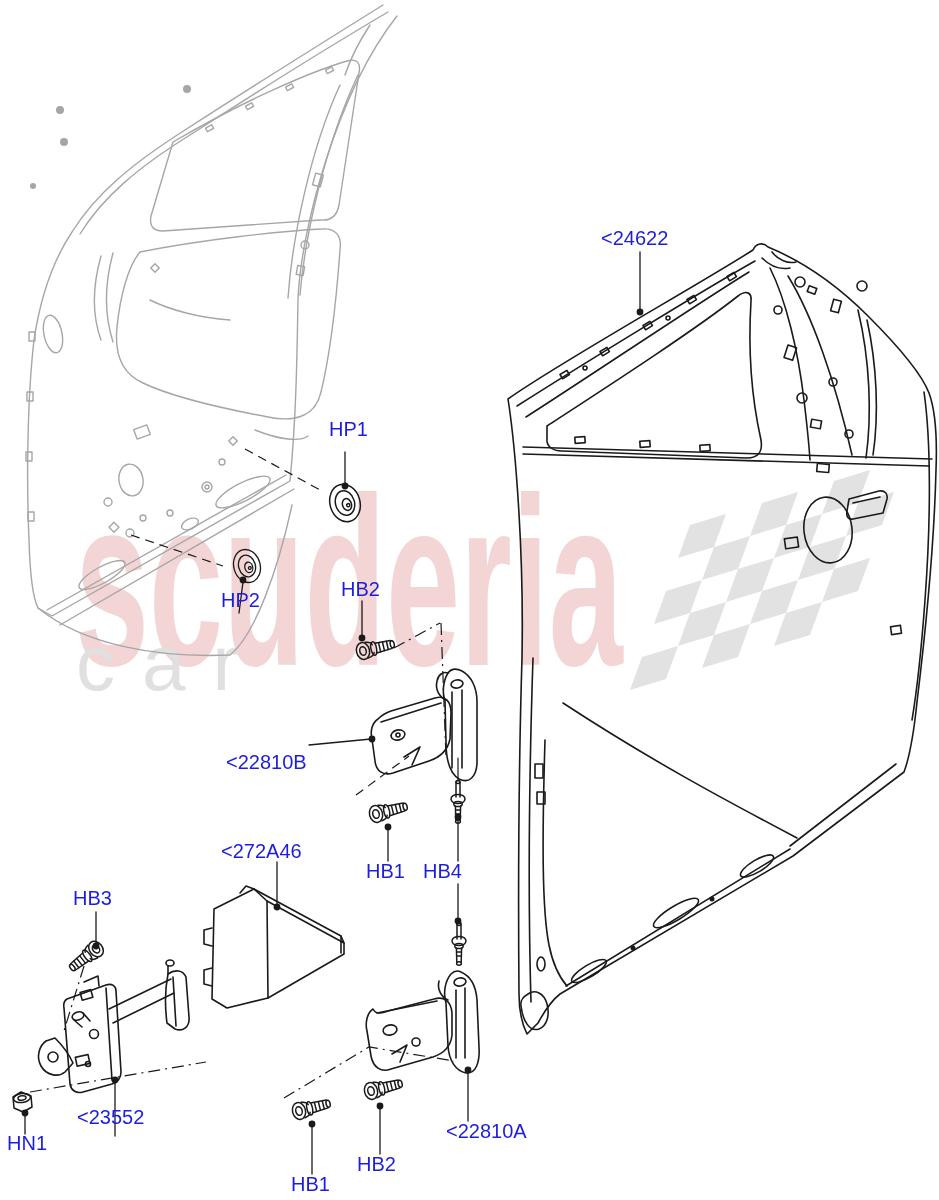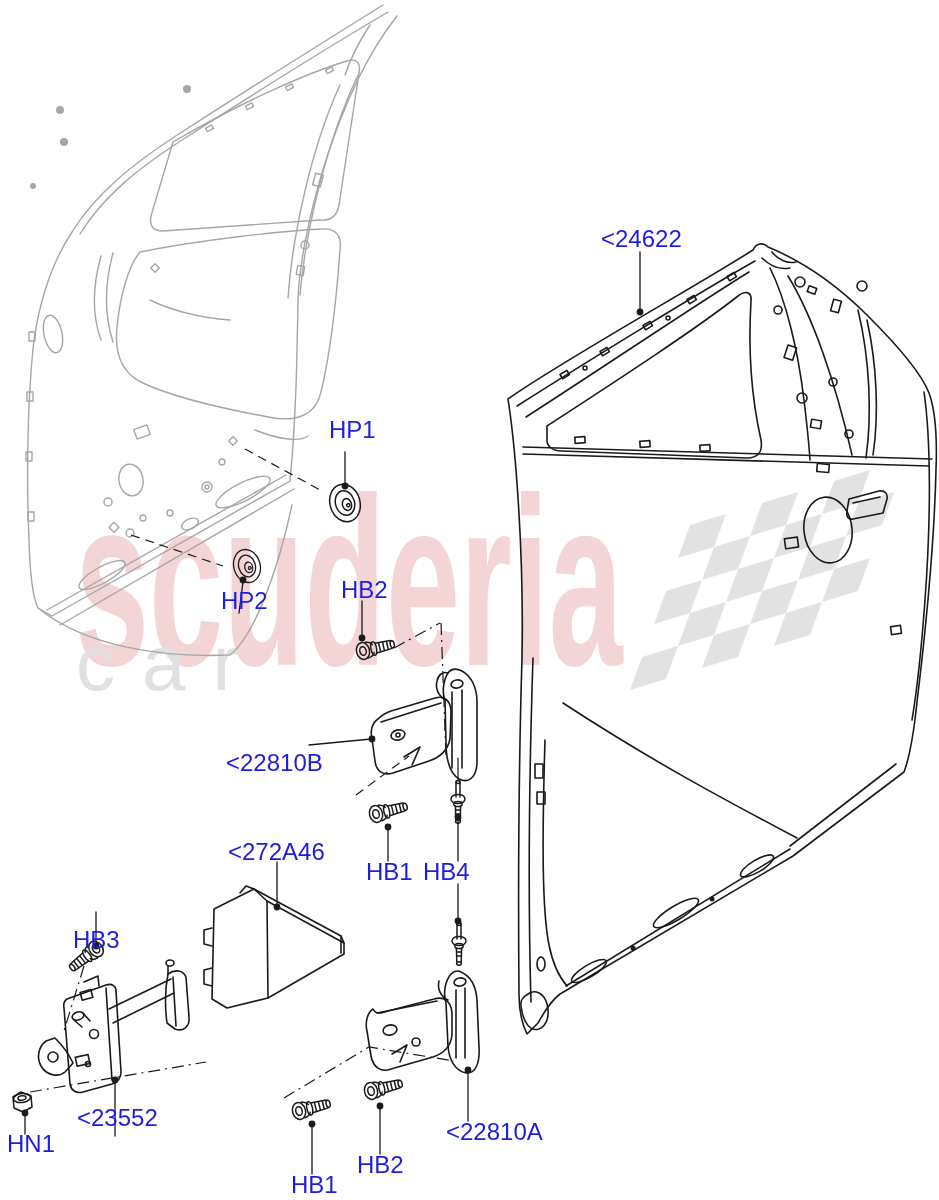--- a/index.html
+++ b/index.html
@@ -18,21 +18,21 @@
     position:absolute;top:624px;
     font-size:78px;line-height:1;color:#e0e0e0;
     letter-spacing:27px;white-space:nowrap;z-index:0;user-select:none;
   }
   #wm-car{left:76px;}
   #wm-parts{left:340px;}
   svg#lineart{position:absolute;left:0;top:0;z-index:1;}
   
   .callout{
     position:absolute;z-index:2;
-    font-size:24px;line-height:19px;color:#1d1de0;
+    font-size:20px;line-height:19px;color:#1d1de0;
     white-space:nowrap;cursor:pointer;user-select:none;text-align:center;
   }
 </style>
 </head>
 <body>
 
 <div id="stage">
 
   <div class="wm-brand">scuderia</div>
   <div class="wm-word" id="wm-car">car</div>
@@ -321,22 +321,22 @@
         <circle cx="312" cy="1124" r="3.4"></circle>
       </g>
     </g>
   </svg>
 
   <span class="callout" style="left:601px;top:229px">&lt;24622</span>
   <span class="callout" style="left:329px;top:420px">HP1</span>
   <span class="callout" style="left:341px;top:580px">HB2</span>
   <span class="callout" style="left:221px;top:591px">HP2</span>
   <span class="callout" style="left:226px;top:753px">&lt;22810B</span>
-  <span class="callout" style="left:228px;top:842px">&lt;272A46</span>
+  <span class="callout" style="left:221px;top:842px">&lt;272A46</span>
   <span class="callout" style="left:366px;top:862px">HB1</span>
   <span class="callout" style="left:423px;top:862px">HB4</span>
-  <span class="callout" style="left:73px;top:930px">HB3</span>
+  <span class="callout" style="left:73px;top:889px">HB3</span>
   <span class="callout" style="left:7px;top:1134px">HN1</span>
   <span class="callout" style="left:77px;top:1108px">&lt;23552</span>
   <span class="callout" style="left:446px;top:1122px">&lt;22810A</span>
   <span class="callout" style="left:357px;top:1155px">HB2</span>
   <span class="callout" style="left:291px;top:1175px">HB1</span>
 </div>
 
 </body></html>

